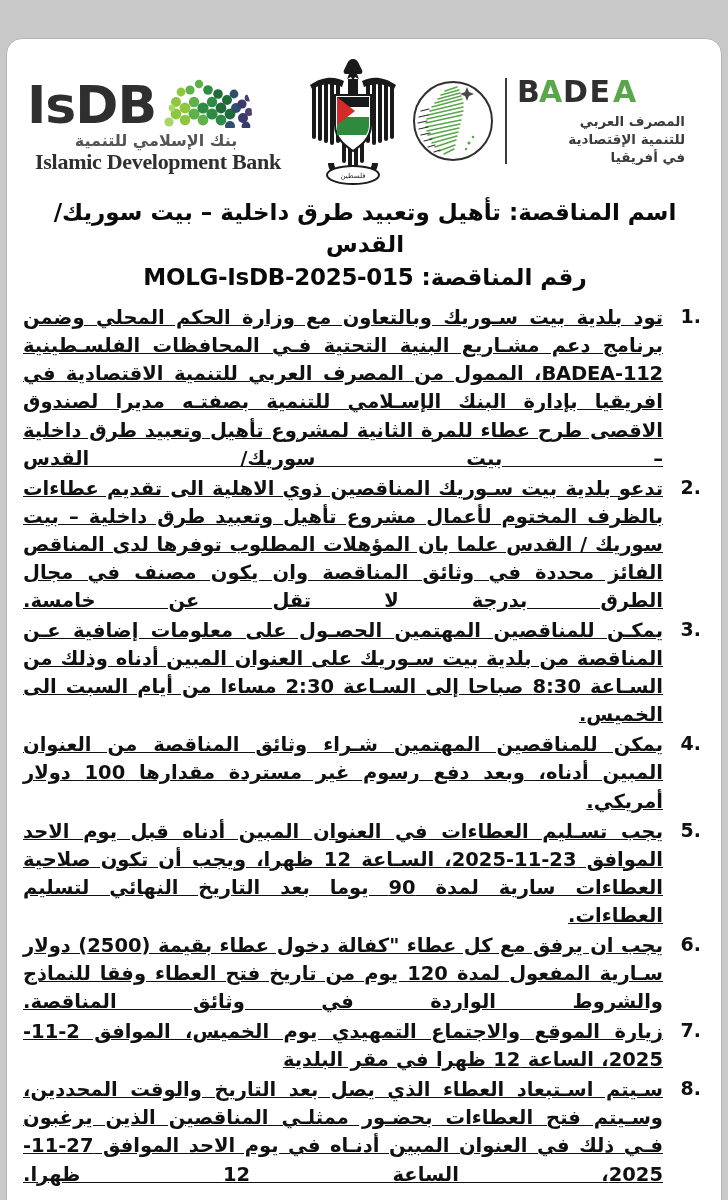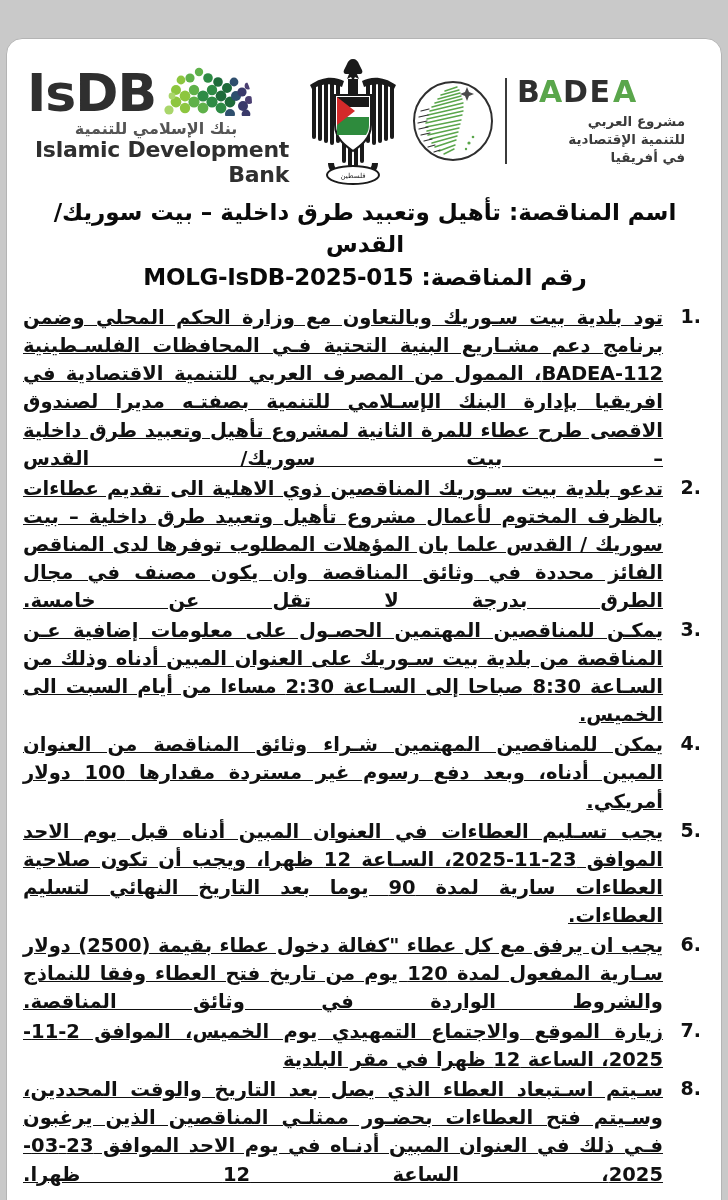--- a/index.html
+++ b/index.html
@@ -91,21 +91,22 @@
     text-align: center;
     filter: blur(0.25px);
   }
   .isdb-en {
     font-size: 22px;
     font-weight: 700;
     color: #2f2f2f;
     letter-spacing: -0.3px;
     margin-top: -1px;
     width: 262px;
-    text-align: right;
+    text-align: center;
+    font-family: Liberation Serif, serif;
   }
 
   
   .emblem { width: 110px; height: 132px; }
   .emblem svg { display:block; }
 
   
   .badea {
     display: flex;
     align-items: center;
@@ -363,21 +364,21 @@
               <svg viewBox="0 0 172 34" width="172" height="34" aria-hidden="true">
                 <text x="0" y="27" font-family="DejaVu Sans, sans-serif" font-size="30" font-weight="700" fill="#2f2f2f" letter-spacing="1.5">B</text>
                 <text x="22" y="27" font-family="DejaVu Sans, sans-serif" font-size="30" font-weight="700" fill="#2f2f2f" letter-spacing="1.5">
                   <tspan fill="#5aa64b">A</tspan>
                 </text>
                 <text x="46" y="27" font-family="DejaVu Sans, sans-serif" font-size="30" font-weight="700" fill="#2f2f2f" letter-spacing="1.5">DE</text>
                 <text x="96" y="27" font-family="DejaVu Sans, sans-serif" font-size="30" font-weight="700" fill="#5aa64b" letter-spacing="1.5">A</text>
               </svg>
             </div>
             <div class="badea-ar">
-              <div>مشروع العربي</div>
+              <div>المصرف العربي</div>
               <div>للتنمية الإقتصادية</div>
               <div>في أفريقيا</div>
             </div>
           </div>
         </div>
 
       </div>
 
       <div class="title-block">
         <div class="sub-line">اسم المناقصة: تأهيل وتعبيد طرق داخلية – بيت سوريك/القدس</div>
@@ -400,20 +401,20 @@
         <li>
           <div class="clause-text">يجب تسـليم العطاءات في العنوان المبين أدناه قبل يوم الاحد الموافق 23-11-2025، السـاعة 12 ظهرا، ويجب أن تكون صلاحية العطاءات سارية لمدة 90 يوما بعد التاريخ النهائي لتسليم العطاءات.</div>
         </li>
         <li>
           <div class="clause-text">يجب ان يرفق مع كل عطاء "كفالة دخول عطاء بقيمة (2500) دولار سـارية المفعول لمدة 120 يوم من تاريخ فتح العطاء وفقا للنماذج والشروط الواردة في وثائق المناقصة.</div>
         </li>
         <li>
           <div class="clause-text last-right">زيارة الموقع والاجتماع التمهيدي يوم الخميس، الموافق 2-11-2025، الساعة 12 ظهرا في مقر البلدية</div>
         </li>
         <li>
-          <div class="clause-text">سـيتم اسـتبعاد العطاء الذي يصل بعد التاريخ والوقت المحددين، وسـيتم فتح العطاءات بحضـور ممثلـي المناقصين الذين يرغبون فـي ذلك في العنوان المبين أدنـاه في يوم الاحد الموافق 23-03-2025، الساعة 12 ظهرا.</div>
+          <div class="clause-text">سـيتم اسـتبعاد العطاء الذي يصل بعد التاريخ والوقت المحددين، وسـيتم فتح العطاءات بحضـور ممثلـي المناقصين الذين يرغبون فـي ذلك في العنوان المبين أدنـاه في يوم الاحد الموافق 27-11-2025، الساعة 12 ظهرا.</div>
         </li>
 
       </ol>
 
     </div>
   </div>
 </div>
 
 </body></html>

